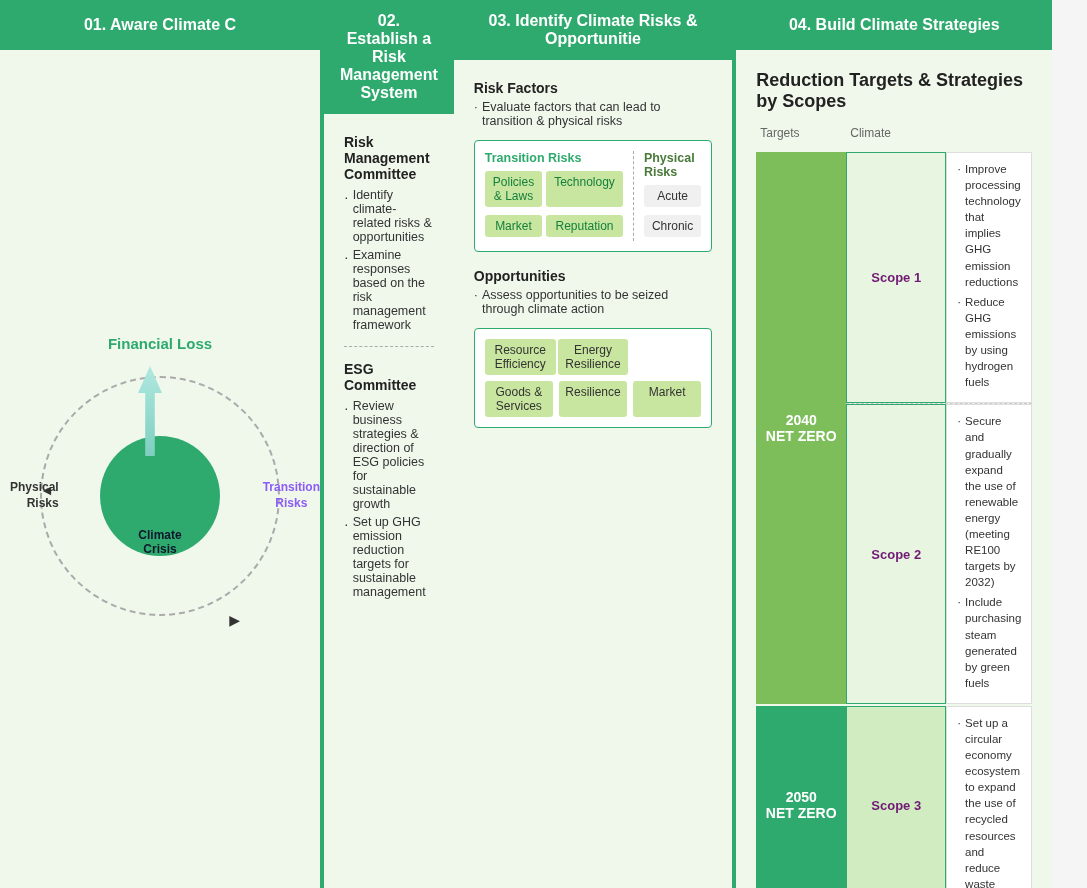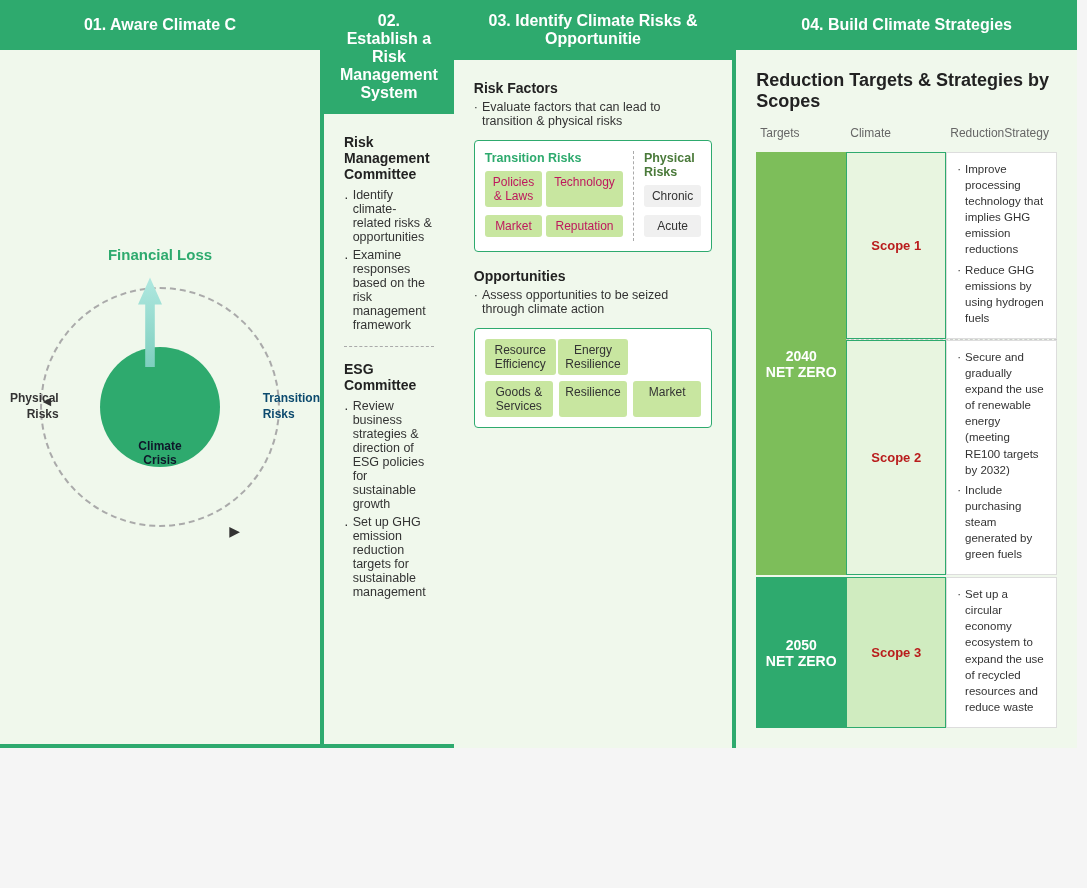--- a/index.html
+++ b/index.html
@@ -114,23 +114,23 @@
       text-align: right;
       line-height: 1.3;
     }
 
     .side-label-right {
       position: absolute;
       right: -20px;
       top: 50%;
       transform: translateY(-50%);
       font-size: 12px;
-      color: #0c4a6e;
-      font-weight: bold;
-      text-align: left;
+      color: #8b5cf6;
+      font-weight: bold;
+      text-align: center;
       line-height: 1.3;
     }
 
     .arrow-indicator-left {
       position: absolute;
       left: 20px;
       top: 45%;
       font-size: 14px;
       color: #333;
     }
@@ -209,21 +209,21 @@
       font-size: 12.5px;
       font-weight: bold;
       color: #4a7a3a;
       margin-bottom: 6px;
     }
 
     .risk-tag {
       background: #c8e6a0;
       border-radius: 3px;
       font-size: 12px;
-      color: #be185d;
+      color: #15803d;
       padding: 4px 8px;
       text-align: center;
       margin-bottom: 4px;
     }
 
     .physical-tag {
       background: #f0f0f0;
       border-radius: 3px;
       font-size: 12px;
       color: #333;
@@ -290,21 +290,21 @@
       padding: 8px;
     }
 
     .scope-label-cell {
       background: #e8f5e0;
       border: 1px solid #2eaa6e;
       display: flex;
       align-items: center;
       justify-content: center;
       font-weight: bold;
-      color: #b91c1c;
+      color: #701a75;
       font-size: 13px;
       padding: 8px;
       min-height: 60px;
     }
 
     .strategy-cell {
       background: white;
       border: 1px solid #ddd;
       padding: 8px 10px;
       font-size: 11.5px;
@@ -409,22 +409,22 @@
                 <div class="risk-tag">Policies &amp; Laws</div>
                 <div class="risk-tag">Technology</div>
                 <div class="risk-tag">Market</div>
                 <div class="risk-tag">Reputation</div>
               </div>
             </div>
             <div style="border-left: 1px dashed #aaa;"></div>
             <div>
               <div class="risk-col-title-right">Physical Risks</div>
               <div style="display: flex; flex-direction: column; gap: 4px;">
+                <div class="physical-tag">Acute</div>
                 <div class="physical-tag">Chronic</div>
-                <div class="physical-tag">Acute</div>
               </div>
             </div>
           </div>
         </div>
       </div>
 
       <div>
         <div class="risk-section-title">Opportunities</div>
         <div class="risk-evaluate">
           <span>·</span>
@@ -449,21 +449,20 @@
   <div class="panel">
     <div class="panel-header">
       <span>04. Build Climate Strategies</span>
     </div>
     <div class="panel-content">
       <div class="strategies-title">Reduction Targets &amp; Strategies by Scopes</div>
 
       <div style="display: grid; grid-template-columns: 90px 100px 1fr; margin-bottom: 4px;">
         <div class="scope-col-header">Targets</div>
         <div class="scope-col-header">Climate</div>
-        <div class="scope-col-header">ReductionStrategy</div>
       </div>
 
       <div style="display: grid; grid-template-columns: 90px 1fr; margin-bottom: 2px;">
         <div style="display: flex; flex-direction: column;">
           <div class="target-cell-2040" style="flex: 1;">
             <span>2040</span>
             <span>NET ZERO</span>
           </div>
         </div>
         <div style="display: flex; flex-direction: column;">

